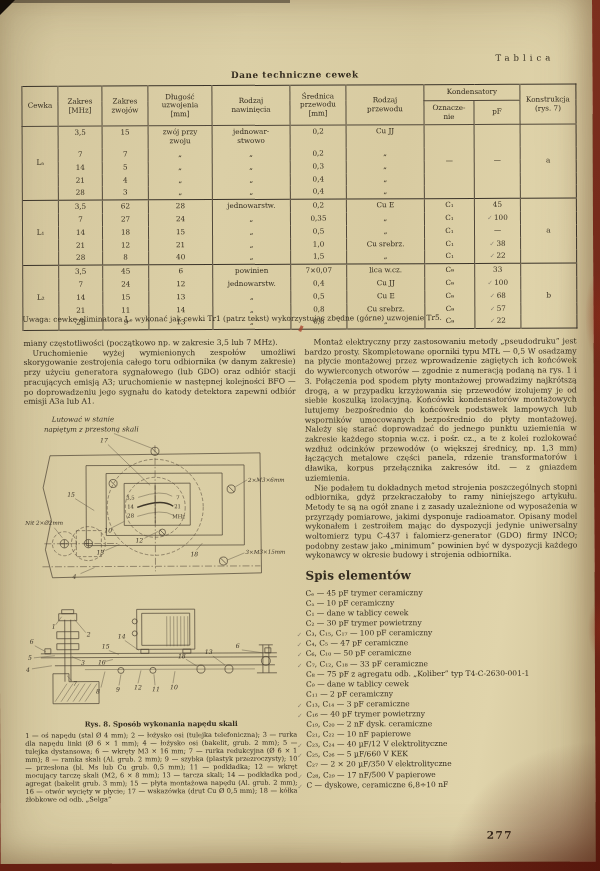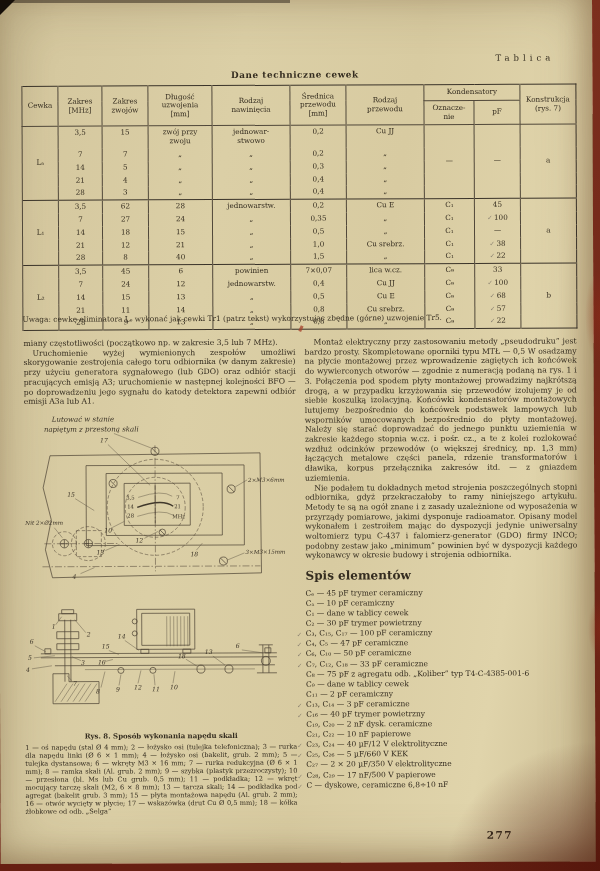--- a/index.html
+++ b/index.html
@@ -40,21 +40,21 @@
   .thin{stroke:#5a5040;stroke-width:.45;fill:none;}
   .dsh{stroke:#55493a;stroke-width:.55;fill:none;stroke-dasharray:3.5 2;}
   .dshdot{stroke:#55493a;stroke-width:.55;fill:none;stroke-dasharray:7 2 1.5 2;}
   .thick{stroke:#40382b;stroke-width:1.5;fill:none;}
   svg text{font-family:"DejaVu Serif","DejaVu Sans",serif;fill:#3a3226;stroke:none;}
   .hand{font-style:italic;font-size:7px;}
   .num{font-style:italic;font-size:6.2px;}
   .ann{font-style:italic;font-size:5.6px;}
   .scl{font-size:5.3px;}
   .figtop{margin-top:5px;}
-  .capt-title{text-align:center;font-weight:bold;font-size:7px;margin-top:16px;}
+  .capt-title{text-align:center;font-weight:bold;font-size:7px;margin-top:4px;}
   .capt-body{font-size:6.6px;line-height:8px;margin-top:2px;text-align:justify;}
 
   .spis{font-weight:bold;font-size:12px;margin:11px 0 7px;text-align:left;}
   .kond-h{letter-spacing:2.6px;font-size:7.9px;margin-bottom:6px;text-align:left;}
   .c-list{text-align:left;}
   .c-item{font-size:7.5px;line-height:10.1px;white-space:nowrap;position:relative;}
   .check{position:absolute;left:-9px;top:1px;color:#8b8271;font-size:6.3px;}
 </style>
 </head>
 <body>
@@ -439,21 +439,21 @@
       <div class="spis">Spis elementów</div>
       <div class="c-list">
           <div class="c-item"><span>Cₑ — 45 pF trymer ceramiczny</span></div>
           <div class="c-item"><span>Cₐ — 10 pF ceramiczny</span></div>
           <div class="c-item"><span>C₁ — dane w tablicy cewek</span></div>
           <div class="c-item"><span>C₂ — 30 pF trymer powietrzny</span></div>
           <div class="c-item"><span class="check">✓</span><span>C₃, C₁₅, C₁₇ — 100 pF ceramiczny</span></div>
           <div class="c-item"><span class="check">✓</span><span>C₄, C₅ — 47 pF ceramiczne</span></div>
           <div class="c-item"><span class="check">✓</span><span>C₆, C₁₀ — 50 pF ceramiczne</span></div>
           <div class="c-item"><span class="check">✓</span><span>C₇, C₁₂, C₁₈ — 33 pF ceramiczne</span></div>
-          <div class="c-item"><span>C₈ — 75 pF z agregatu odb. „Koliber” typ T4-C-4385-001-6</span></div>
+          <div class="c-item"><span>C₈ — 75 pF z agregatu odb. „Koliber” typ T4-C-2630-001-1</span></div>
           <div class="c-item"><span>C₉ — dane w tablicy cewek</span></div>
           <div class="c-item"><span>C₁₁ — 2 pF ceramiczny</span></div>
           <div class="c-item"><span class="check">✓</span><span>C₁₃, C₁₄ — 3 pF ceramiczne</span></div>
           <div class="c-item"><span class="check">✓</span><span>C₁₆ — 40 pF trymer powietrzny</span></div>
           <div class="c-item"><span>C₁₉, C₂₀ — 2 nF dysk. ceramiczne</span></div>
           <div class="c-item"><span>C₂₁, C₂₂ — 10 nF papierowe</span></div>
           <div class="c-item"><span class="check">✓</span><span>C₂₃, C₂₄ — 40 µF/12 V elektrolityczne</span></div>
           <div class="c-item"><span class="check">✓</span><span>C₂₅, C₂₆ — 5 µF/660 V KEK</span></div>
           <div class="c-item"><span>C₂₇ — 2 × 20 µF/350 V elektrolityczne</span></div>
           <div class="c-item"><span class="check">✓</span><span>C₂₈, C₂₉ — 17 nF/500 V papierowe</span></div>

